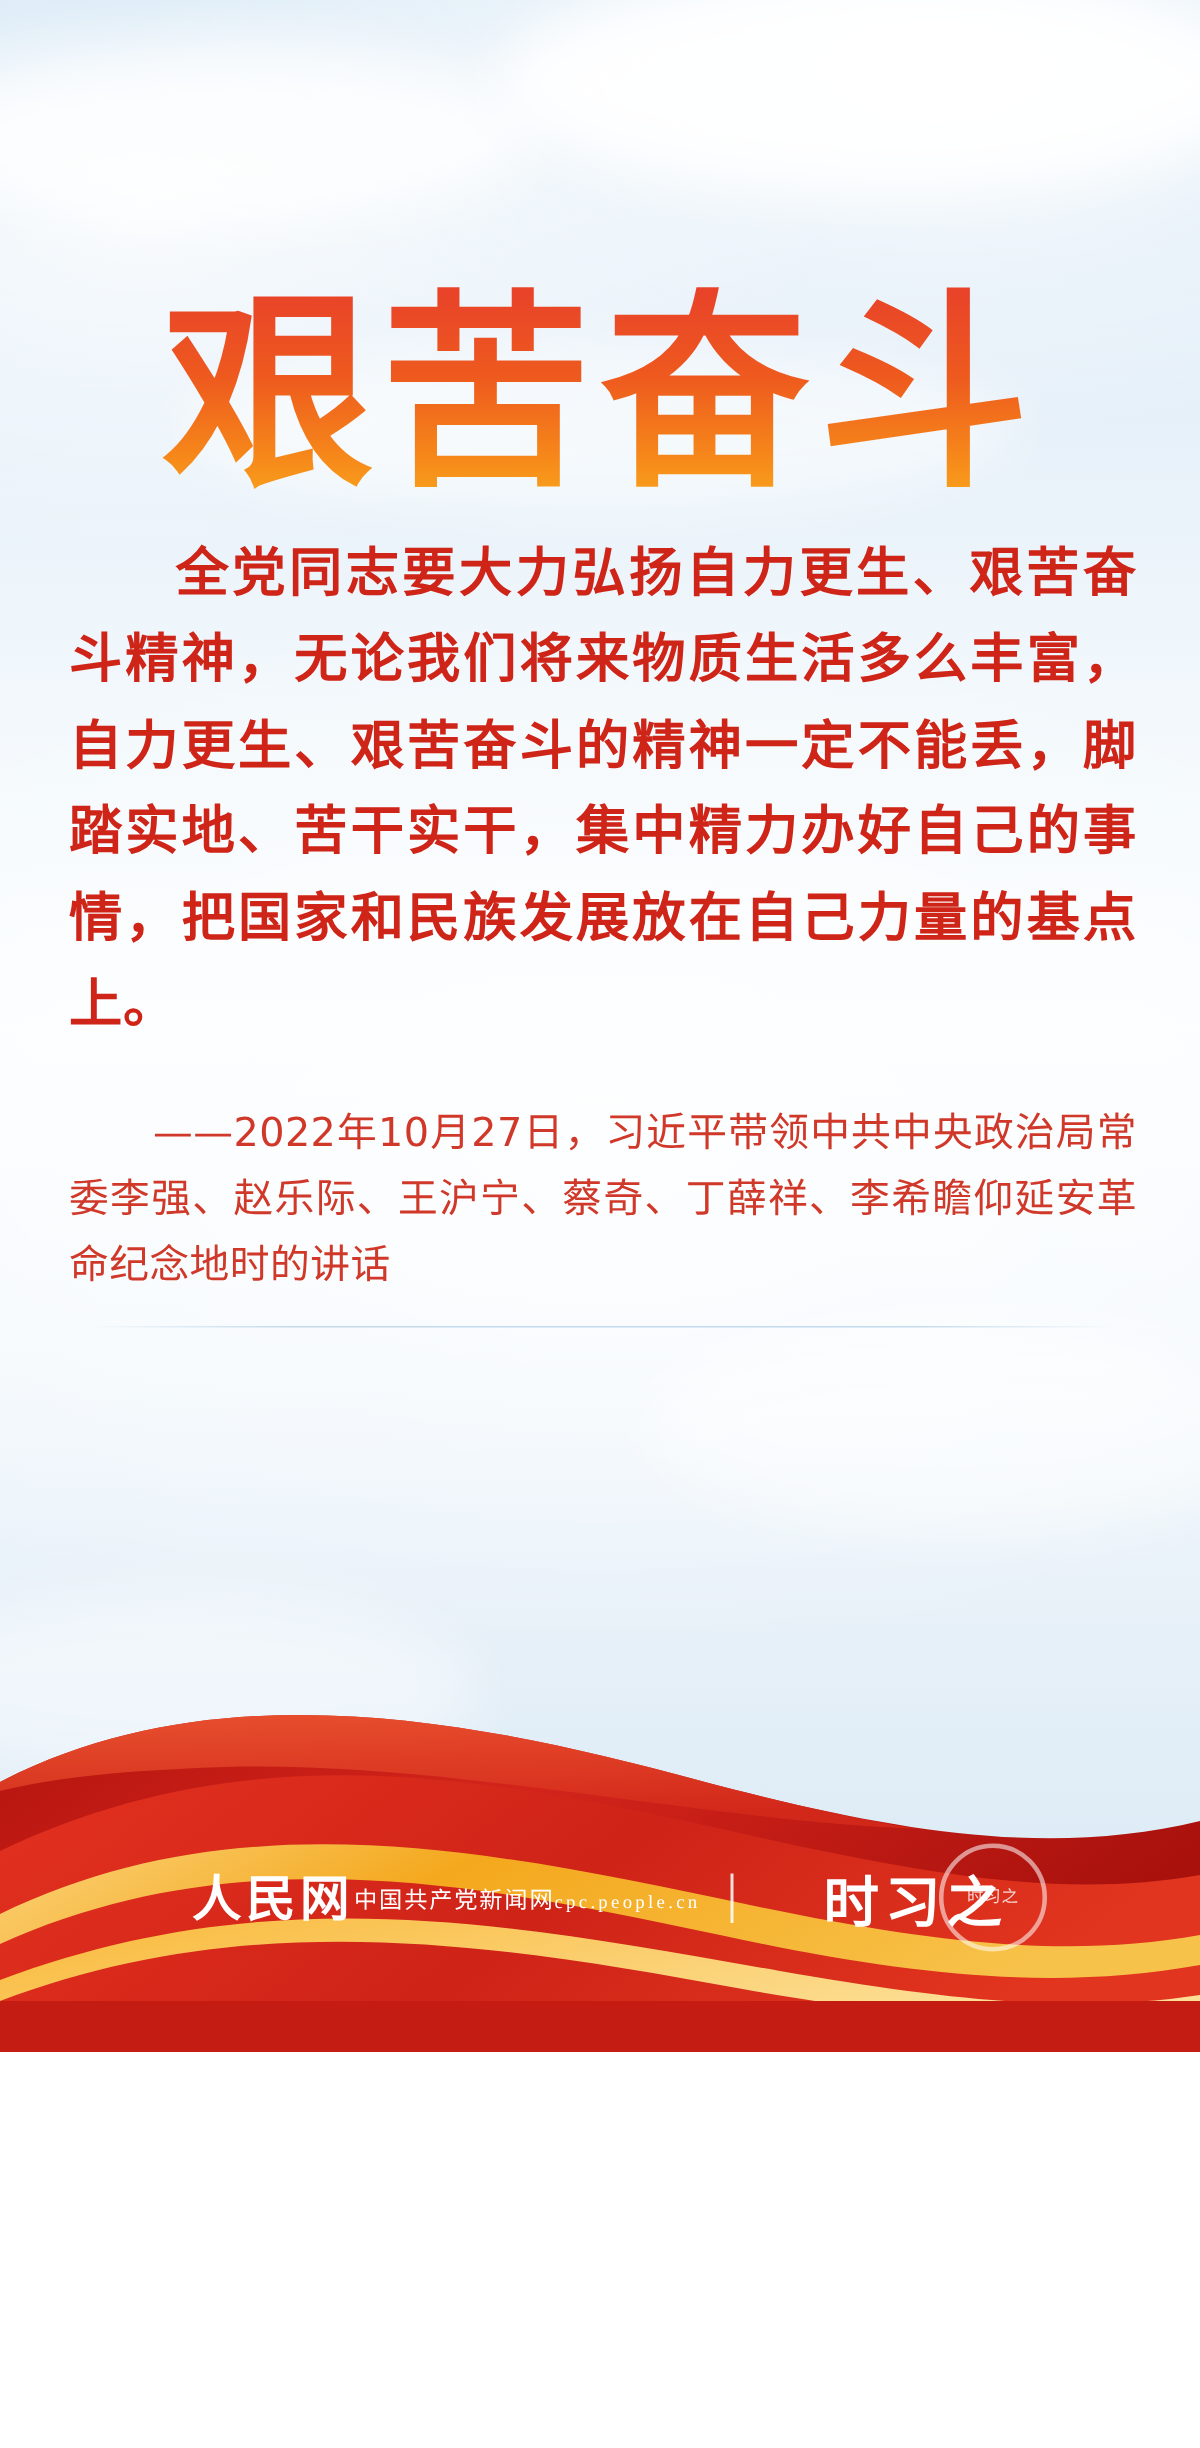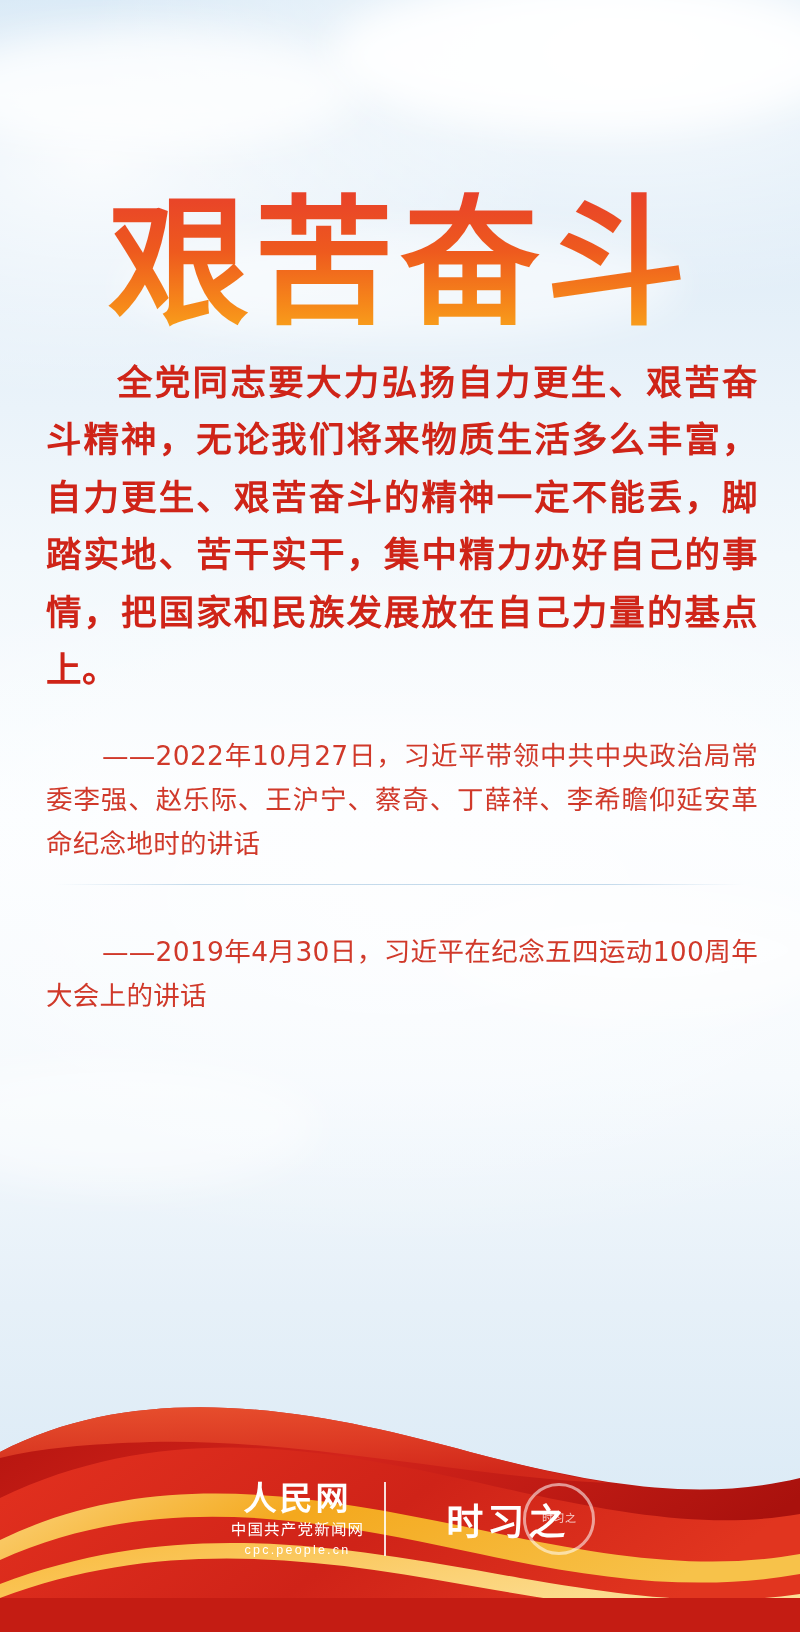--- a/index.html
+++ b/index.html
@@ -10,21 +10,21 @@
     width: 800px;
     height: 1632px;
     overflow: hidden;
     font-family: "Liberation Sans", "DejaVu Sans", sans-serif;
     background: #ffffff;
   }
 
   .poster {
     position: relative;
     width: 800px;
-    height: 1632px;
+    height: 1368px;
     overflow: hidden;
     background:
       radial-gradient(ellipse 900px 420px at 78% 3%, rgba(255,255,255,0.95) 0%, rgba(255,255,255,0.0) 60%),
       radial-gradient(ellipse 700px 360px at 12% 10%, rgba(255,255,255,0.85) 0%, rgba(255,255,255,0.0) 65%),
       radial-gradient(ellipse 1000px 500px at 50% 55%, rgba(255,255,255,0.75) 0%, rgba(255,255,255,0.0) 70%),
       linear-gradient(180deg, #cfe4f4 0%, #e2eef8 16%, #f2f8fc 34%, #fbfdff 50%, #f4f9fd 66%, #e6f0f8 80%, #dcebf6 92%, #d3e6f3 100%);
   }
 
   
   .cloud {
@@ -117,43 +117,43 @@
     right: 0;
     bottom: 76px;
     display: flex;
     align-items: center;
     justify-content: center;
     gap: 22px;
   }
 
   .people-logo {
     display: flex;
-    flex-direction: column;
+    flex-direction: row;
     align-items: center;
     line-height: 1;
     padding-right: 20px;
     border-right: 2px solid rgba(255,255,255,0.85);
   }
   .people-logo .cn-name {
     font-family: "DejaVu Serif", "Liberation Serif", serif;
     font-weight: 700;
     font-size: 33px;
     color: #ffffff;
     letter-spacing: 3px;
   }
   .people-logo .cn-sub {
     margin-top: 7px;
-    font-family: Liberation Serif, serif;
+    font-family: Liberation Mono, monospace;
     font-size: 15.5px;
     color: #ffffff;
     letter-spacing: 1.2px;
   }
   .people-logo .en-sub {
     margin-top: 6px;
-    font-family: Liberation Sans, sans-serif;
+    font-family: Liberation Serif, serif;
     font-size: 12.5px;
     color: #ffffff;
     letter-spacing: 2.2px;
   }
 
   .shixizhi {
     position: relative;
     display: flex;
     align-items: center;
     gap: 10px;
@@ -201,21 +201,20 @@
   <h1 class="headline">艰苦奋斗</h1>
 
   <section class="quote-block first">
     <p class="quote-text">全党同志要大力弘扬自力更生、艰苦奋斗精神，无论我们将来物质生活多么丰富，自力更生、艰苦奋斗的精神一定不能丢，脚踏实地、苦干实干，集中精力办好自己的事情，把国家和民族发展放在自己力量的基点上。</p>
     <p class="quote-source">——2022年10月27日，习近平带领中共中央政治局常委李强、赵乐际、王沪宁、蔡奇、丁薛祥、李希瞻仰延安革命纪念地时的讲话</p>
   </section>
 
   <div class="divider"></div>
 
   <section class="quote-block second">
-    <p class="quote-source">——2019年4月30日，习近平在纪念五四运动100周年大会上的讲话</p>
   </section>
 
   <div class="ribbon">
     <svg viewBox="0 0 800 330" preserveAspectRatio="none" aria-hidden="true">
       <defs>
         <linearGradient id="gRedDeep" x1="0" y1="0" x2="1" y2="0.4">
           <stop offset="0%" stop-color="#b4140f"></stop>
           <stop offset="45%" stop-color="#d3241b"></stop>
           <stop offset="100%" stop-color="#a9110d"></stop>
         </linearGradient>

